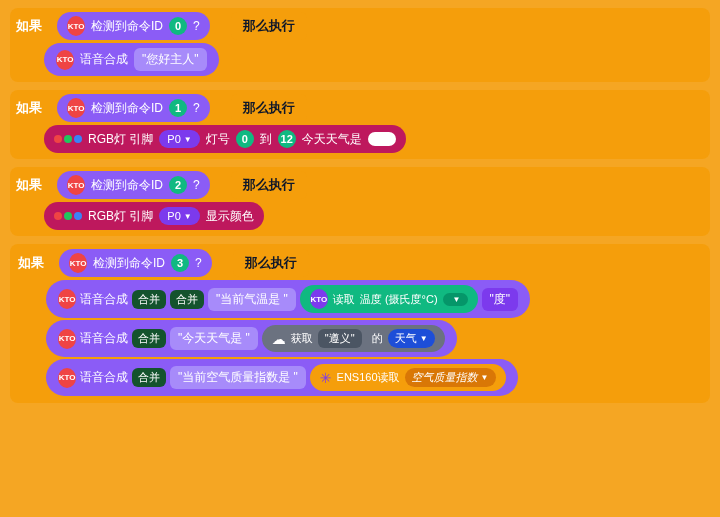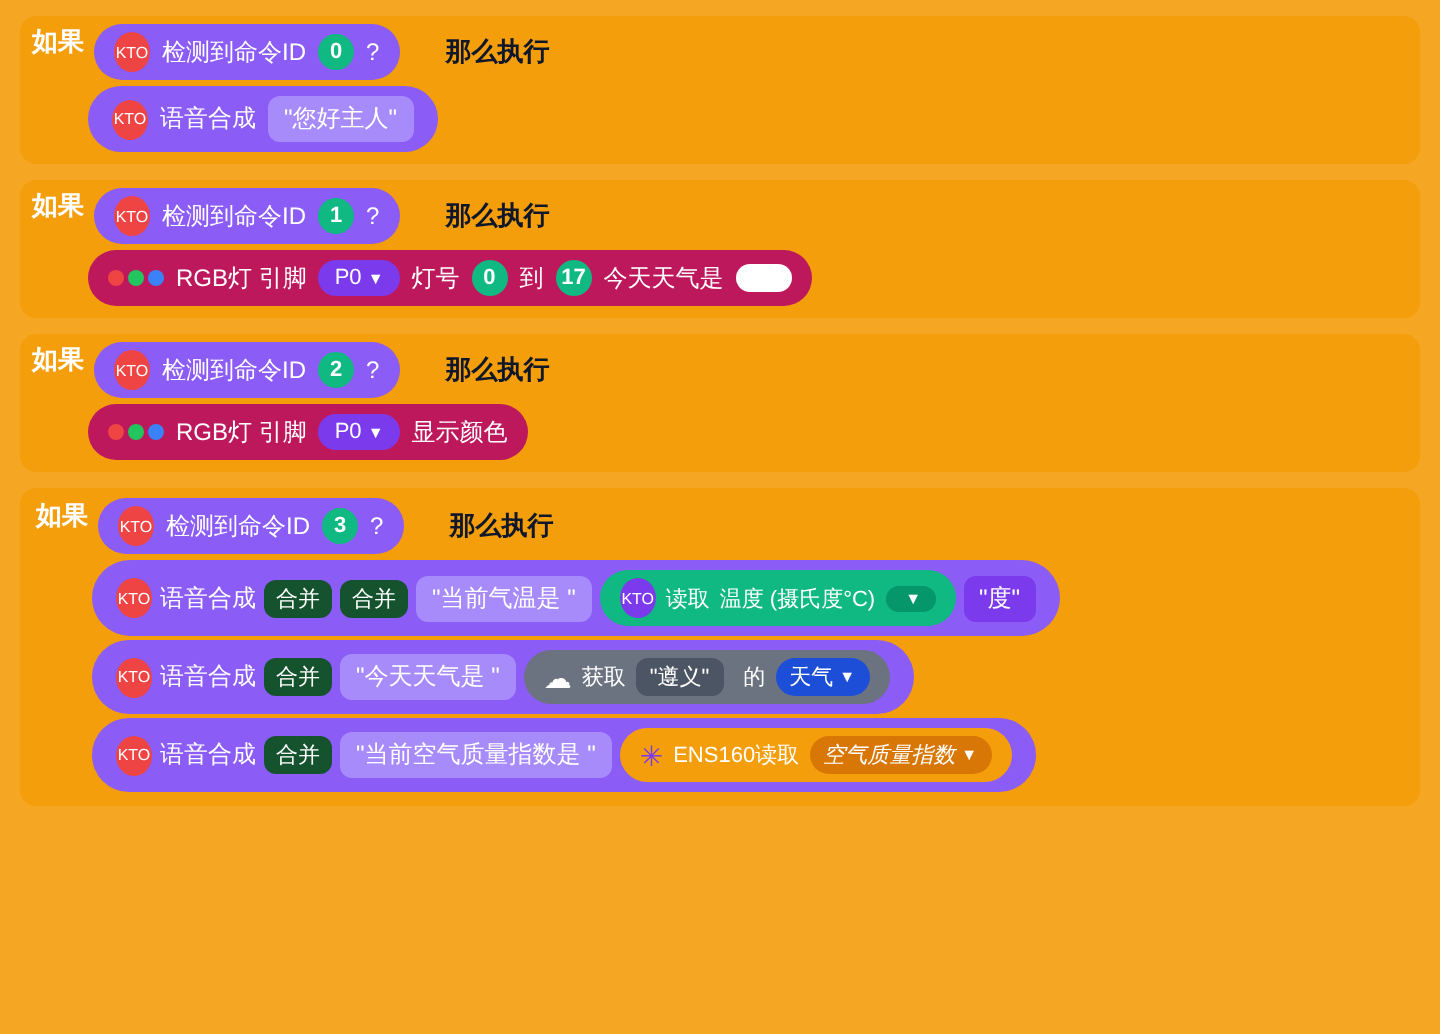--- a/index.html
+++ b/index.html
@@ -44,21 +44,21 @@
     .kto-badge {
       background: #ef4444;
       border-radius: 50%;
       width: 18px;
       height: 20px;
       display: flex;
       align-items: center;
       justify-content: center;
       color: white;
       font-size: 8px;
-      font-weight: normal;
+      font-weight: bold;
       flex-shrink: 0;
     }
 
     .num-badge {
       background: #10b981;
       border-radius: 50%;
       width: 18px;
       height: 18px;
       display: flex;
       align-items: center;
@@ -245,21 +245,22 @@
       padding: 4px 6px 4px 6px;
       margin-bottom: 6px;
     }
 
     .section-wrapper {
       margin-bottom: 8px;
     }
 
     .row {
       display: flex;
-      gap: 5px;
+      align-items: center;
+      gap: 15px;
       margin-bottom: 3px;
     }
 
     .big-if-section {
       background: #f59e0b;
       border-radius: 8px;
       padding: 5px 8px;
       margin-bottom: 6px;
     }
   </style>
@@ -315,21 +316,21 @@
           <div class="rgb-icon">
             <div class="rgb-dot" style="background:#ef4444;"></div>
             <div class="rgb-dot" style="background:#22c55e;"></div>
             <div class="rgb-dot" style="background:#3b82f6;"></div>
           </div>
           <span>RGB灯 引脚</span>
           <div class="dropdown-block">P0 <span class="dropdown-arrow">▼</span></div>
           <span>灯号</span>
           <div class="num-badge" style="background:#10b981;">0</div>
           <span>到</span>
-          <div class="num-badge" style="background:#10b981;">17</div>
+          <div class="num-badge" style="background:#10b981;">12</div>
           <span>今天天气是</span>
           <div class="toggle-btn"></div>
         </div>
       </div>
     </div>
   </div>
 
   <div class="section-wrapper">
     <div class="if-container">
       <div class="row">

